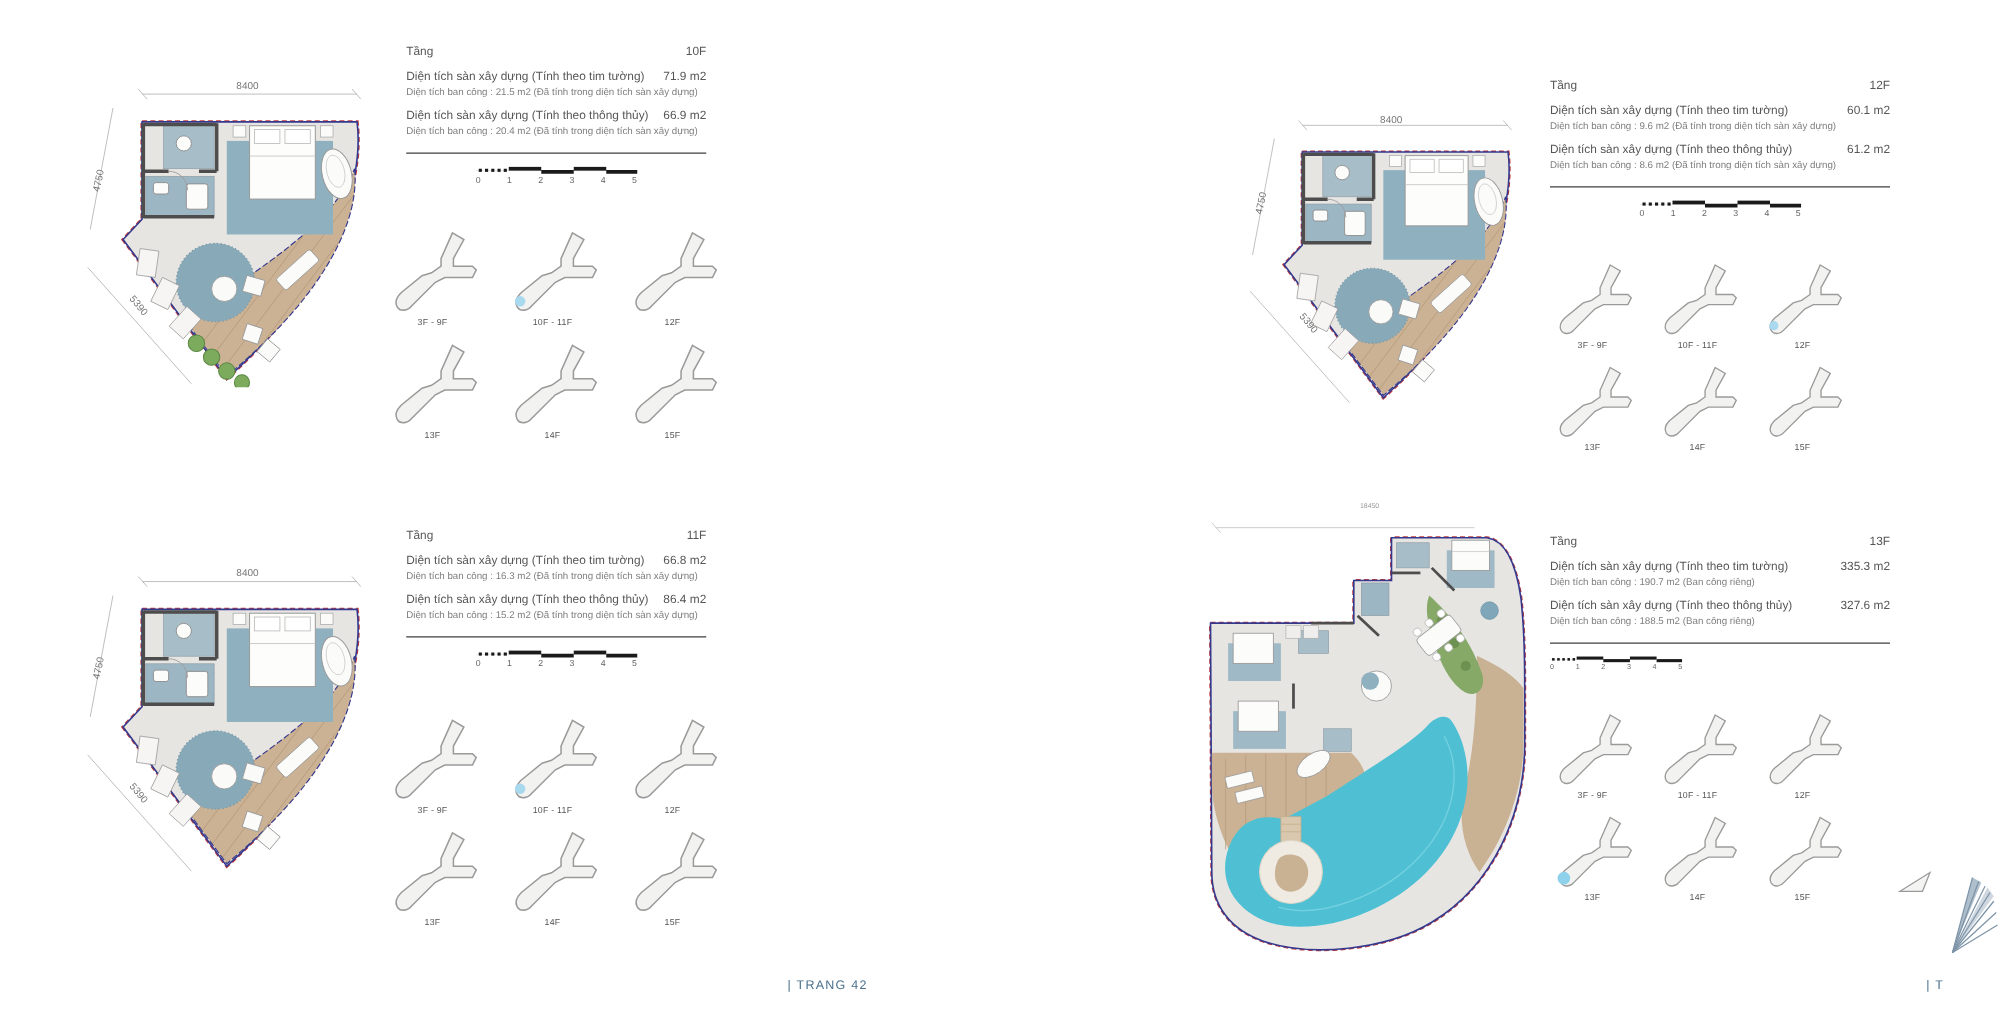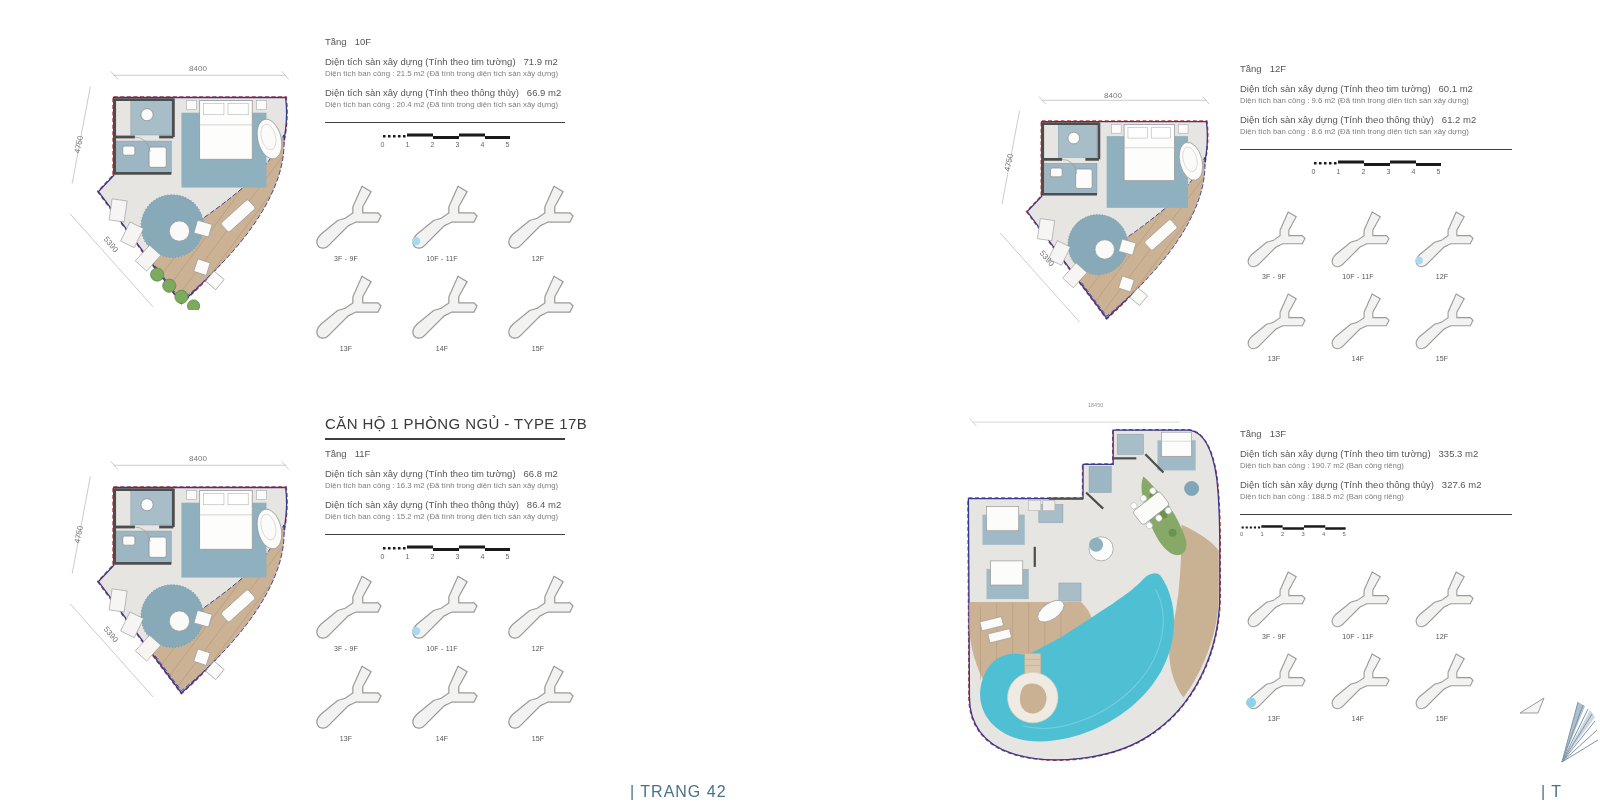--- a/index.html
+++ b/index.html
@@ -4,21 +4,21 @@
 <style>
   html,body{margin:0;padding:0;background:#fff;}
   #canvas{position:relative;width:1600px;height:808px;background:#ffffff;overflow:hidden;
           font-family:"Liberation Sans",sans-serif;color:#555;}
   .abs{position:absolute;}
 
   
   .info{position:absolute;}
   .info-title{font-size:15px;color:#3a3a3a;letter-spacing:.4px;text-align:center;
               white-space:nowrap;border-bottom:2px solid #3f3f3f;padding-bottom:6px;}
-  .info-row{display:flex;justify-content:flex-start;font-size:9.5px;color:#565656;
+  .info-row{display:flex;justify-content:space-between;font-size:9.5px;color:#565656;
             margin-top:9px;align-items:baseline;}
   .info-row .lbl{white-space:nowrap;}
   .info-row .val{white-space:nowrap;margin-left:8px;}
   .floor-row{margin-top:8px;}
   .info-note{font-size:7.8px;color:#7e7e7e;margin-top:2px;white-space:nowrap;}
   .info-divider{border-top:1.5px solid #3f3f3f;margin-top:13px;}
 
   
   .scalebar{margin-top:9px;display:flex;flex-direction:column;align-items:center;}
   .scalebar.left{align-items:flex-start;transform:scale(.82);transform-origin:left top;}
@@ -35,21 +35,21 @@
   .hl-dot{display:none;}
   .mini-cell.hl .hl-dot{display:block;}
 
   
   .dim{position:absolute;font-size:8px;color:#777;white-space:nowrap;text-align:center;}
   .dim.tiny{font-size:5.5px;color:#999;}
   .rot-left{transform:rotate(-78deg);}
   .rot-diag{transform:rotate(50deg);}
 
   
-  .footer-label{position:absolute;font-size:16px;letter-spacing:1px;color:#4a708c;white-space:nowrap;}
+  .footer-label{position:absolute;font-size:10px;letter-spacing:1px;color:#4a708c;white-space:nowrap;}
 </style>
 </head>
 <body>
 
 <div id="canvas">
 
   <svg width="0" height="0" style="position:absolute" aria-hidden="true">
     <defs>
 
       <path id="miniShape" d="M 71,3 L 83,10 L 72,30 L 72,38 L 92,38 L 96,42 L 92,50 L 63,50 L 53,55 L 28,80
@@ -238,21 +238,20 @@
   </div>
 
   <svg class="abs" style="left:68px;top:442px" width="238" height="258" viewBox="0 0 235 255">
       <use href="#plan1br"></use>
     </svg>
   <span class="dim" style="left:176px;top:454px;width:44px">8400</span>
   <span class="dim rot-left" style="left:70px;top:530px">4750</span>
   <span class="dim rot-diag" style="left:102px;top:630px">5390</span>
 
   <div class="info" style="left:325px;top:415px;width:240px">
-    <div class="info-title">CĂN HỘ 1 PHÒNG NGỦ - TYPE 17B</div>
     <div class="info-row floor-row">
       <span class="lbl">Tầng</span>
       <span class="val">11F</span>
     </div>
     <div class="info-row">
       <span class="lbl">Diện tích sàn xây dựng (Tính theo tim tường)</span>
       <span class="val">66.8 m2</span>
     </div>
     <div class="info-note">Diện tích ban công : 16.3 m2 (Đã tính trong diện tích sàn xây dựng)</div>
     <div class="info-row">

